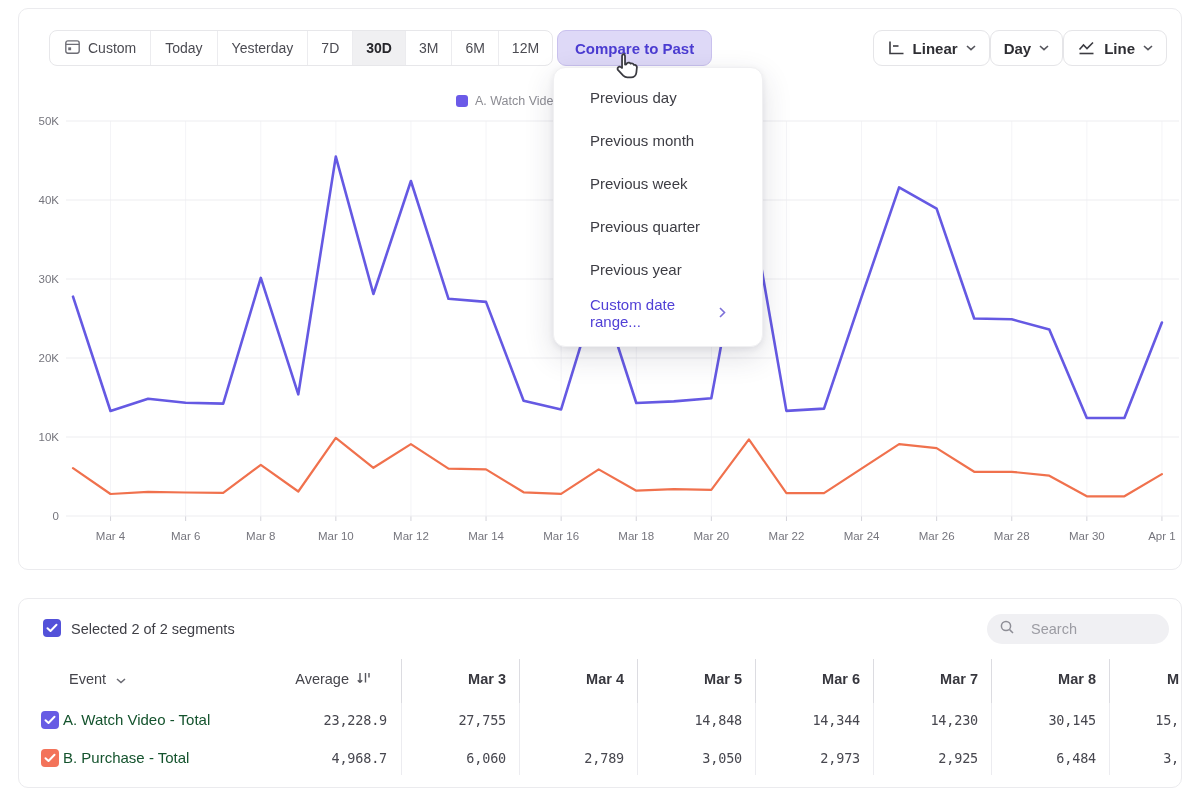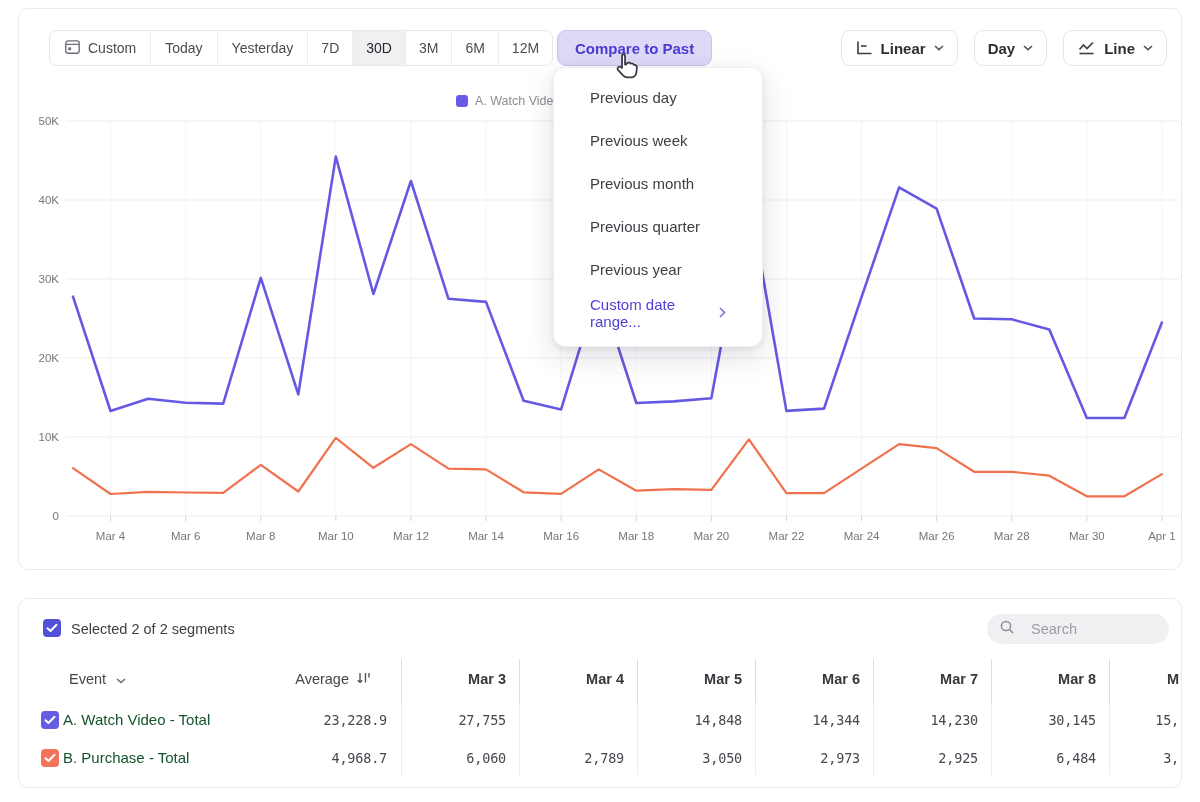--- a/index.html
+++ b/index.html
@@ -9,27 +9,27 @@
   #top-card { left:18px; top:8px; width:1164px; height:562px; }
   #bottom-card { left:18px; top:598px; width:1164px; height:190px; overflow:hidden; }
 
   
   .seg-control { position:absolute; left:30px; top:21px; height:36px; display:flex;
     border:1px solid #e7e7ea; border-radius:8px; overflow:hidden; background:#fff; z-index:2; }
   .seg-item { display:flex; align-items:center; gap:7px; padding:0 14px; font-size:14px;
     color:#4b4b52; cursor:pointer; border-left:1px solid #ececef; white-space:nowrap; }
   .seg-item:first-child { border-left:none; }
   .seg-item.short { padding:0 13px; }
-  .seg-item.selected { background:#f0f0f2; color:#26262b; font-weight:400; }
+  .seg-item.selected { background:#f0f0f2; color:#26262b; font-weight:700; }
 
   .compare-btn { position:absolute; left:538px; top:21px; height:36px; padding:0 17px;
     display:flex; align-items:center; background:#ded9f7; border:1px solid #c9c1ee;
     border-radius:9px; color:#4b3cd1; font-size:15px; font-weight:700; z-index:2; cursor:pointer; }
 
-  .right-btns { position:absolute; right:14px; top:21px; display:flex; gap:16px; z-index:2; }
+  .right-btns { position:absolute; right:14px; top:21px; display:flex; gap:0; z-index:2; }
   .tool-btn { height:36px; display:flex; align-items:center; gap:8px; padding:0 13px;
     border:1px solid #e5e5e8; border-radius:9px; background:#fff; font-size:15px;
     font-weight:600; color:#2e2e33; cursor:pointer; }
   .tool-btn svg { display:block; }
 
   
   .legend { position:absolute; left:437px; top:85px; display:flex; align-items:center;
     gap:7px; z-index:1; white-space:nowrap; }
   .legend-swatch { width:12px; height:12px; border-radius:3px; }
   .legend-label { font-size:12.5px; color:#8c8c93; }
@@ -216,22 +216,22 @@
     </button>
   </div>
 
   <div class="legend">
     <span class="legend-swatch" style="background: rgb(107, 90, 232);"></span>
     <span class="legend-label">A. Watch Vide</span>
   </div>
 
   <div class="menu" id="compare-menu">
       <div class="menu-item">Previous day</div>
+      <div class="menu-item">Previous month</div>
       <div class="menu-item">Previous week</div>
-      <div class="menu-item">Previous month</div>
       <div class="menu-item">Previous quarter</div>
       <div class="menu-item">Previous year</div>
       <div class="menu-item custom">
         <span>Custom date range...</span>
         <span><svg width="7" height="11" viewBox="0 0 7 11" fill="none" stroke="#7c6fd8" stroke-width="1.6">
             <path d="M1 1l4.5 4.5L1 10"></path>
           </svg></span>
       </div>
     </div>
 </div>

